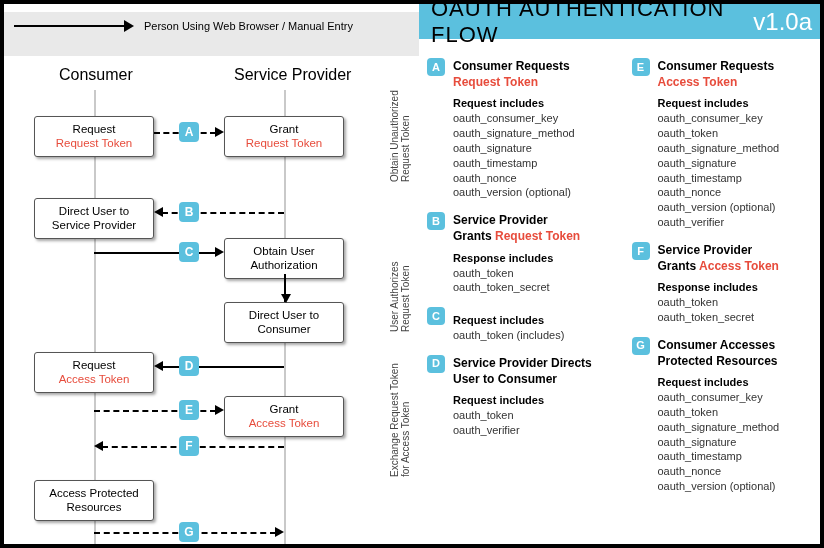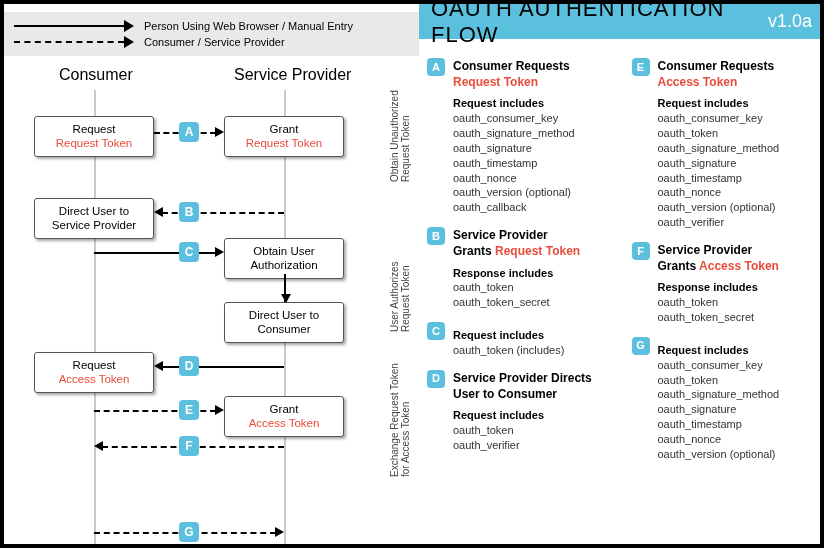--- a/index.html
+++ b/index.html
@@ -12,21 +12,21 @@
   .legend { position: absolute; left: 0; top: 0; width: 415px; height: 44px; background: #e9e9e9; padding: 6px 10px; font-size: 11px; }
   .legend-row { display: flex; align-items: center; height: 16px; }
   .legend-arrow { width: 120px; height: 14px; position: relative; margin-right: 10px; }
   .legend-arrow .line { position: absolute; top: 6px; left: 0; right: 10px; border-top: 2px solid #000; }
   .legend-arrow .line.dashed { border-top: 2px dashed #000; }
   .legend-arrow .head { position: absolute; right: 0; top: 1px; width: 0; height: 0; border-left: 10px solid #000; border-top: 6px solid transparent; border-bottom: 6px solid transparent; }
 
   
   .titlebar { position: absolute; left: 0; top: 0; width: 405px; height: 35px; background: #5bc0de; color: #000; display: flex; align-items: center; padding: 0 12px; }
   .titlebar .t { font-family: Impact, "Arial Black", sans-serif; font-size: 22px; letter-spacing: 1px; }
-  .titlebar .v { margin-left: auto; font-family: Impact, "Arial Black", sans-serif; font-size: 18px; color: #fff; }
+  .titlebar .v { margin-left: auto; font-family: Impact, "Arial Black", sans-serif; font-size: 24px; color: #fff; }
 
   
   .colhdr { position: absolute; top: 54px; font-size: 16px; font-weight: 400; }
 
   
   .vline { position: absolute; width: 0; border-left: 2px solid #c9c9c9; }
   .vline.consumer { left: 90px; top: 78px; height: 460px; }
   .vline.provider { left: 280px; top: 78px; height: 460px; }
 
   
@@ -68,27 +68,20 @@
 
   <div class="left">
     <div class="legend">
       <div class="legend-row">
         <div class="legend-arrow">
             <div class="line"></div>
             <div class="head"></div>
           </div>
         <span>Person Using Web Browser / Manual Entry</span>
       </div>
-      <div class="legend-row">
-        <div class="legend-arrow">
-            <div class="line dashed"></div>
-            <div class="head"></div>
-          </div>
-        <span>Consumer / Service Provider</span>
-      </div>
     </div>
 
     <div class="colhdr" style="left:55px">Consumer</div>
     <div class="colhdr" style="left:230px">Service Provider</div>
 
     <div class="vline consumer"></div>
     <div class="vline provider"></div>
 
     <div class="box" style="left:30px; top:104px">
       <div>Request</div>
@@ -105,20 +98,22 @@
     <div class="box" style="left:220px; top:290px; white-space:pre-line">Direct User to
 Consumer</div>
     <div class="box" style="left:30px; top:340px">
       <div>Request</div>
       <div class="red">Access Token</div>
     </div>
     <div class="box" style="left:220px; top:384px">
       <div>Grant</div>
       <div class="red">Access Token</div>
     </div>
+    <div class="box" style="left:30px; top:468px; white-space:pre-line">Access Protected
+Resources</div>
 
     <div class="arrow" style="left:150px; top:120px; width:70px">
         <div class="aline dashed"></div>
         <div class="ahead-r"></div>
       </div>
 
     <div class="arrow" style="left:150px; top:200px; width:130px">
         <div class="aline dashed" style="left:8px; right:0"></div>
         <div class="ahead-l"></div>
       </div>
@@ -180,21 +175,20 @@
           <div class="sbadge">A</div>
           <div class="stitle"><span>Consumer Requests</span><br><span class="red">Request Token</span></div>
           <div class="sub">Request includes</div>
           <div class="list">
               <div>oauth_consumer_key</div>
               <div>oauth_signature_method</div>
               <div>oauth_signature</div>
               <div>oauth_timestamp</div>
               <div>oauth_nonce</div>
               <div>oauth_version (optional)</div>
-              <div>oauth_callback</div>
             </div>
         </div>
         <div class="step">
           <div class="sbadge">B</div>
           <div class="stitle"><span>Service Provider</span><br><span>Grants </span><span class="red">Request Token</span></div>
           <div class="sub">Response includes</div>
           <div class="list">
               <div>oauth_token</div>
               <div>oauth_token_secret</div>
             </div>
@@ -236,20 +230,21 @@
           <div class="sbadge">F</div>
           <div class="stitle"><span>Service Provider</span><br><span>Grants </span><span class="red">Access Token</span></div>
           <div class="sub">Response includes</div>
           <div class="list">
               <div>oauth_token</div>
               <div>oauth_token_secret</div>
             </div>
         </div>
         <div class="step">
           <div class="sbadge">G</div>
+          <div class="stitle">Consumer Accesses Protected Resources</div>
           <div class="sub">Request includes</div>
           <div class="list">
               <div>oauth_consumer_key</div>
               <div>oauth_token</div>
               <div>oauth_signature_method</div>
               <div>oauth_signature</div>
               <div>oauth_timestamp</div>
               <div>oauth_nonce</div>
               <div>oauth_version (optional)</div>
             </div>

